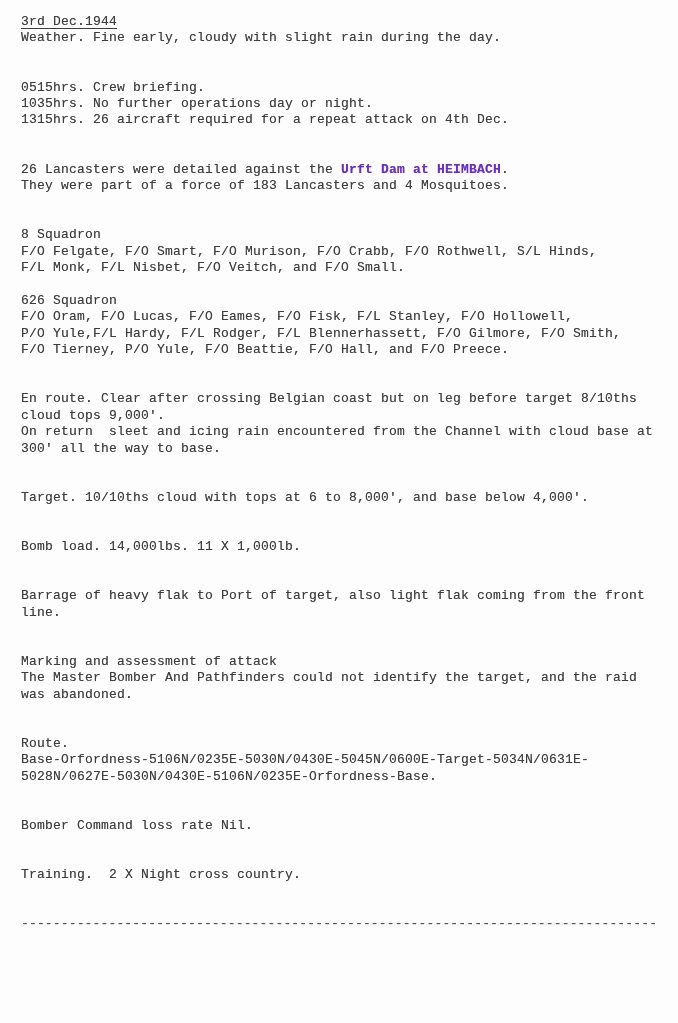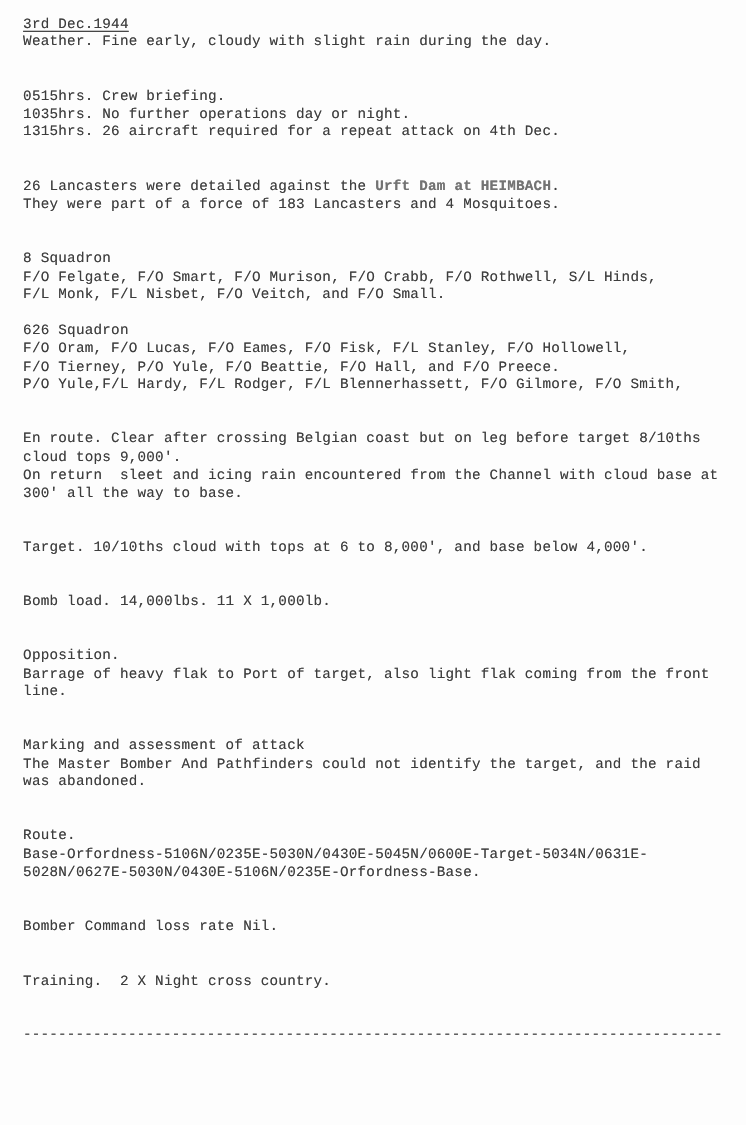--- a/index.html
+++ b/index.html
@@ -21,21 +21,21 @@
     font-size: 13px;
     line-height: 16.4px;
     min-height: 16.4px;
     white-space: pre;
     color: #3d3d3d;
     letter-spacing: 0.2px;
     text-shadow: 0 0 0.5px rgba(61,61,61,0.55);
   }
   .line .bold {
     font-weight: bold;
-    color: #737373;
+    color: #6d28d9;
   }
   .line .underlined {
     text-decoration: underline;
     text-underline-offset: 2.5px;
   }
   .line[data-name="separator-line"] {
     color: #4a4a4a;
     letter-spacing: 0.15px;
   }
 </style>
@@ -56,37 +56,36 @@
       <div class="line" data-name="operations-detail-line"><span>26 Lancasters were detailed against the </span><span class="bold">Urft Dam at HEIMBACH</span><span>.</span></div>
       <div class="line" data-name="operations-detail-line"><span>They were part of a force of 183 Lancasters and 4 Mosquitoes.</span></div>
       <div class="line" data-name="blank-line">&nbsp;</div>
       <div class="line" data-name="blank-line">&nbsp;</div>
       <div class="line" data-name="squadron-12-heading"><span>8 Squadron</span></div>
       <div class="line" data-name="squadron-12-crew-line"><span>F/O Felgate, F/O Smart, F/O Murison, F/O Crabb, F/O Rothwell, S/L Hinds,</span></div>
       <div class="line" data-name="squadron-12-crew-line"><span>F/L Monk, F/L Nisbet, F/O Veitch, and F/O Small.</span></div>
       <div class="line" data-name="blank-line">&nbsp;</div>
       <div class="line" data-name="squadron-626-heading"><span>626 Squadron</span></div>
       <div class="line" data-name="squadron-626-crew-line"><span>F/O Oram, F/O Lucas, F/O Eames, F/O Fisk, F/L Stanley, F/O Hollowell,</span></div>
+      <div class="line" data-name="squadron-626-crew-line"><span>P/O Yule,F/L Hardy, F/L Rodger, F/L Blennerhassett, F/O Gilmore, F/O Smith,</span></div>
       <div class="line" data-name="squadron-626-crew-line"><span>F/O Tierney, P/O Yule, F/O Beattie, F/O Hall, and F/O Preece.</span></div>
-      <div class="line" data-name="squadron-626-crew-line"><span>P/O Yule,F/L Hardy, F/L Rodger, F/L Blennerhassett, F/O Gilmore, F/O Smith,</span></div>
       <div class="line" data-name="blank-line">&nbsp;</div>
       <div class="line" data-name="blank-line">&nbsp;</div>
       <div class="line" data-name="weather-detail-line"><span>En route. Clear after crossing Belgian coast but on leg before target 8/10ths</span></div>
       <div class="line" data-name="weather-detail-line"><span>cloud tops 9,000'.</span></div>
       <div class="line" data-name="weather-detail-line"><span>On return  sleet and icing rain encountered from the Channel with cloud base at</span></div>
       <div class="line" data-name="weather-detail-line"><span>300' all the way to base.</span></div>
       <div class="line" data-name="blank-line">&nbsp;</div>
       <div class="line" data-name="blank-line">&nbsp;</div>
       <div class="line" data-name="target-line"><span>Target. 10/10ths cloud with tops at 6 to 8,000', and base below 4,000'.</span></div>
       <div class="line" data-name="blank-line">&nbsp;</div>
       <div class="line" data-name="blank-line">&nbsp;</div>
       <div class="line" data-name="bomb-load-line"><span>Bomb load. 14,000lbs. 11 X 1,000lb.</span></div>
       <div class="line" data-name="blank-line">&nbsp;</div>
       <div class="line" data-name="blank-line">&nbsp;</div>
-      <div class="line" data-name="opposition-heading"><span>Opposition.</span></div>
       <div class="line" data-name="opposition-detail-line"><span>Barrage of heavy flak to Port of target, also light flak coming from the front</span></div>
       <div class="line" data-name="opposition-detail-line"><span>line.</span></div>
       <div class="line" data-name="blank-line">&nbsp;</div>
       <div class="line" data-name="blank-line">&nbsp;</div>
       <div class="line" data-name="marking-heading"><span>Marking and assessment of attack</span></div>
       <div class="line" data-name="marking-detail-line"><span>The Master Bomber And Pathfinders could not identify the target, and the raid</span></div>
       <div class="line" data-name="marking-detail-line"><span>was abandoned.</span></div>
       <div class="line" data-name="blank-line">&nbsp;</div>
       <div class="line" data-name="blank-line">&nbsp;</div>
       <div class="line" data-name="route-heading"><span>Route.</span></div>

